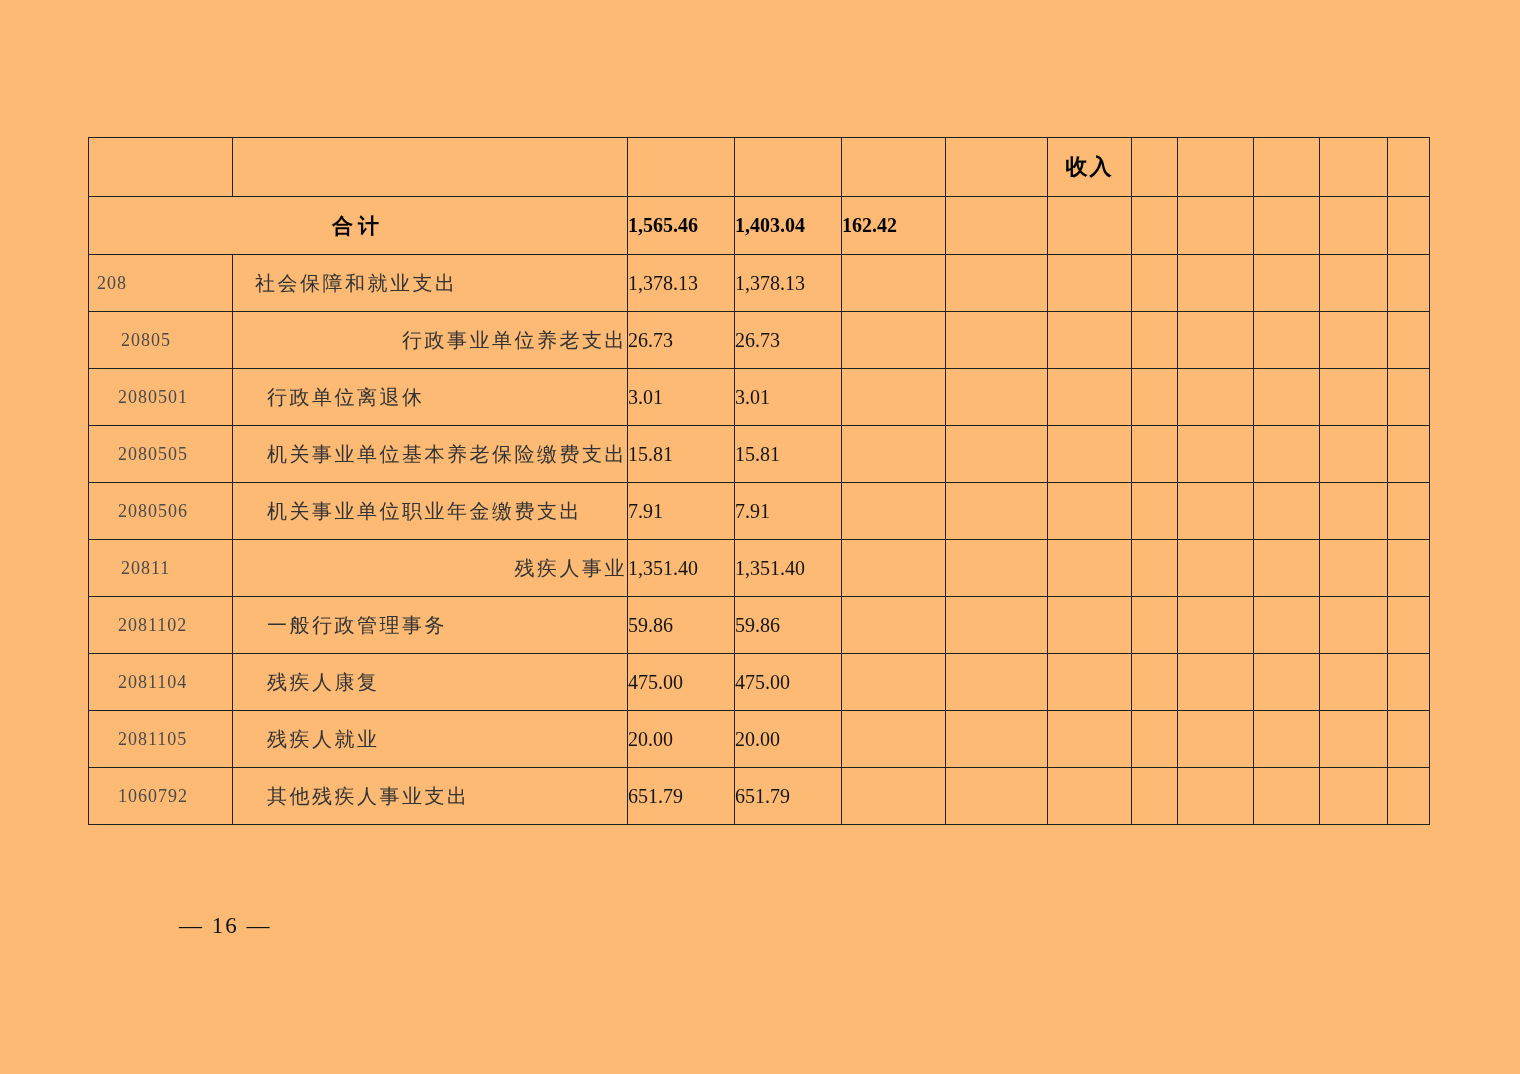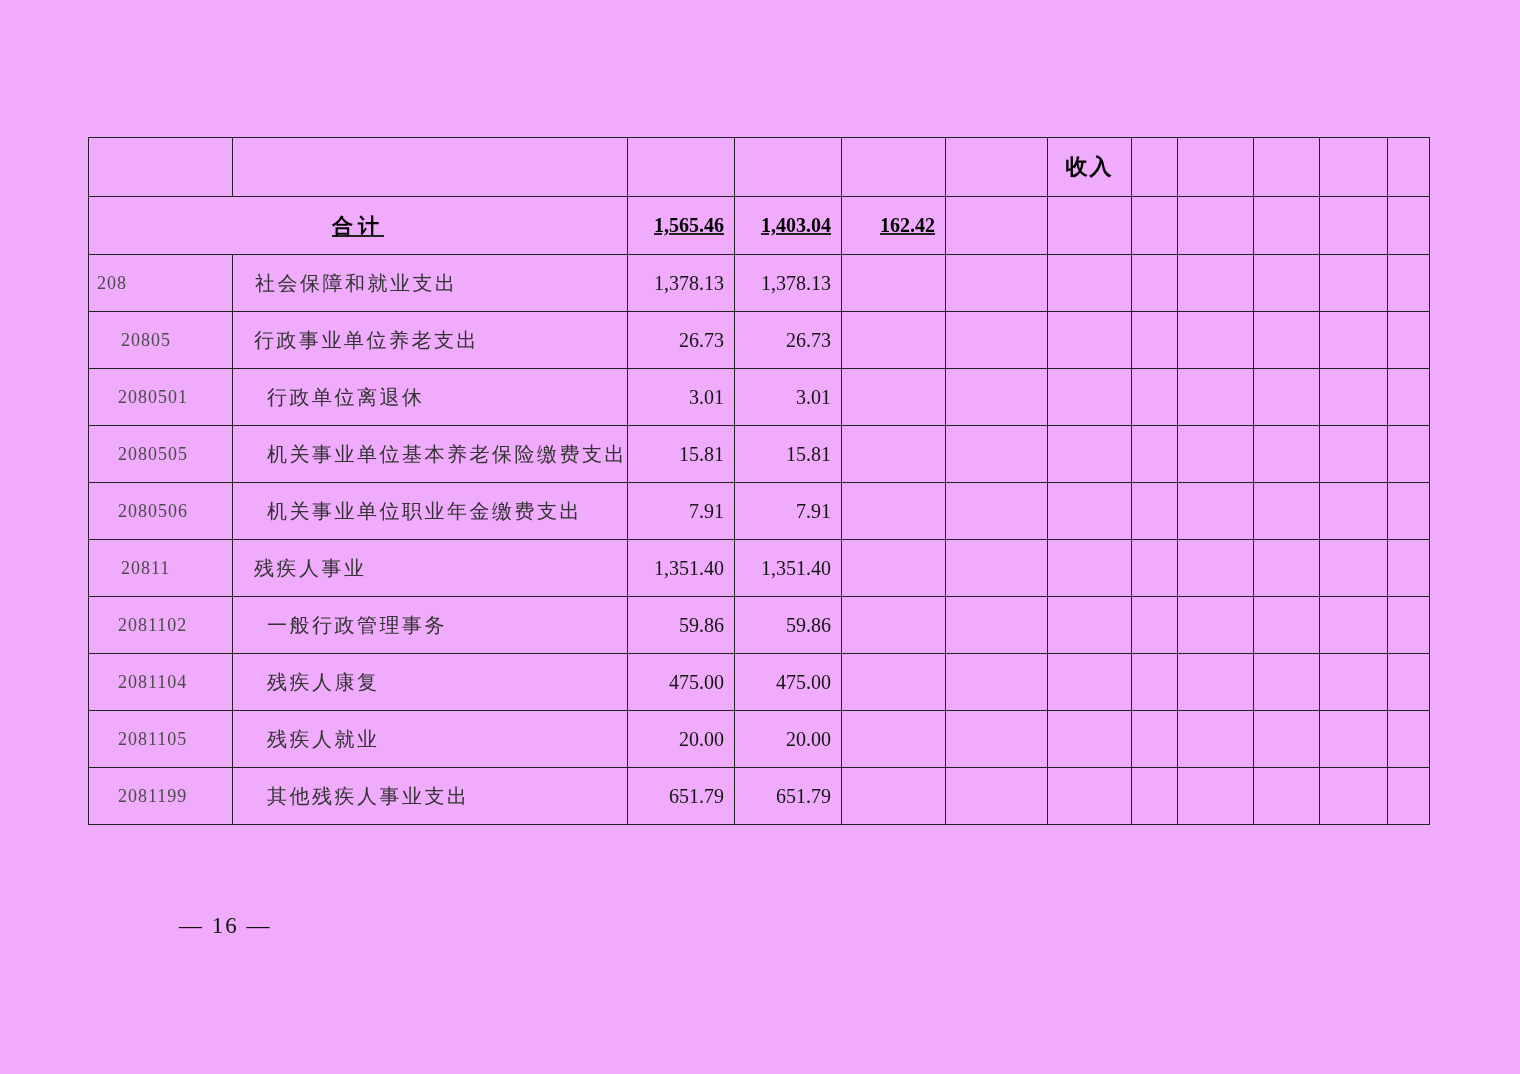--- a/index.html
+++ b/index.html
@@ -4,59 +4,59 @@
 <style>
   html, body {
     margin: 0;
     padding: 0;
     background: #ffffff;
   }
   .page {
     position: relative;
     width: 1520px;
     height: 1074px;
-    background: #f0abfc;
+    background: #fdba74;
     overflow: hidden;
     font-family: "Liberation Serif", "DejaVu Serif", serif;
     color: #222;
   }
   table.budget-table {
     position: absolute;
     left: 88px;
     top: 137px;
     border-collapse: collapse;
     table-layout: fixed;
   }
   .budget-table td {
     border: 1.5px solid #222222;
     padding: 0;
     overflow: hidden;
     white-space: nowrap;
     vertical-align: middle;
   }
   tr.header-row { height: 59px; }
-  tr.total-row  { height: 58px; text-decoration: underline; }
+  tr.total-row  { height: 58px; }
   tr.data-row   { height: 57px; }
 
   td.income-cell {
     font-weight: 700;
     text-align: center;
     font-size: 22px;
     color: #000000;
     letter-spacing: 2px;
   }
   td.total-label-cell {
     font-weight: 700;
     text-align: center;
     font-size: 21px;
     color: #000000;
     letter-spacing: 5px;
   }
   td.num {
-    text-align: right;
+    text-align: left;
     padding-right: 10px;
     font-size: 20px;
     color: #141414;
   }
   td.num.bold {
     font-weight: 700;
     color: #000000;
   }
   td.code {
     font-size: 18px;
@@ -65,21 +65,21 @@
   }
   td.code.lvl1 { padding-left: 8px; }
   td.code.lvl2 { padding-left: 32px; }
   td.code.lvl3 { padding-left: 29px; }
   td.name {
     font-size: 20px;
     color: #333333;
     letter-spacing: 2.5px;
   }
   td.name.lvl1 { padding-left: 22px; }
-  td.name.lvl2 { padding-left: 21px; }
+  td.name.lvl2 { padding-left: 21px; text-align: right; }
   td.name.lvl3 { padding-left: 34px; }
 
   .footer-page {
     position: absolute;
     left: 179px;
     top: 913px;
     font-size: 23px;
     color: #111111;
     letter-spacing: 2px;
   }
@@ -255,21 +255,21 @@
     <td class="num"></td>
     <td class="empty"></td>
     <td class="empty"></td>
     <td class="empty"></td>
     <td class="empty"></td>
     <td class="empty"></td>
     <td class="empty"></td>
     <td class="empty"></td>
   </tr>
         <tr class="data-row">
-    <td class="code lvl3">2081199</td>
+    <td class="code lvl3">1060792</td>
     <td class="name lvl3">其他残疾人事业支出</td>
     <td class="num">651.79</td>
     <td class="num">651.79</td>
     <td class="num"></td>
     <td class="empty"></td>
     <td class="empty"></td>
     <td class="empty"></td>
     <td class="empty"></td>
     <td class="empty"></td>
     <td class="empty"></td>

